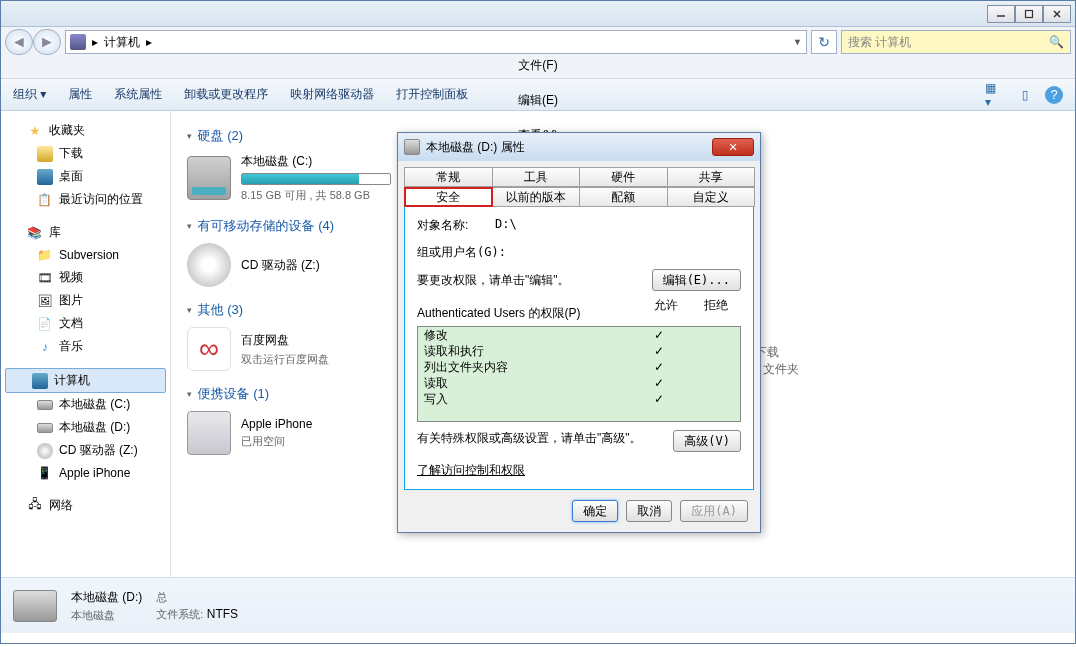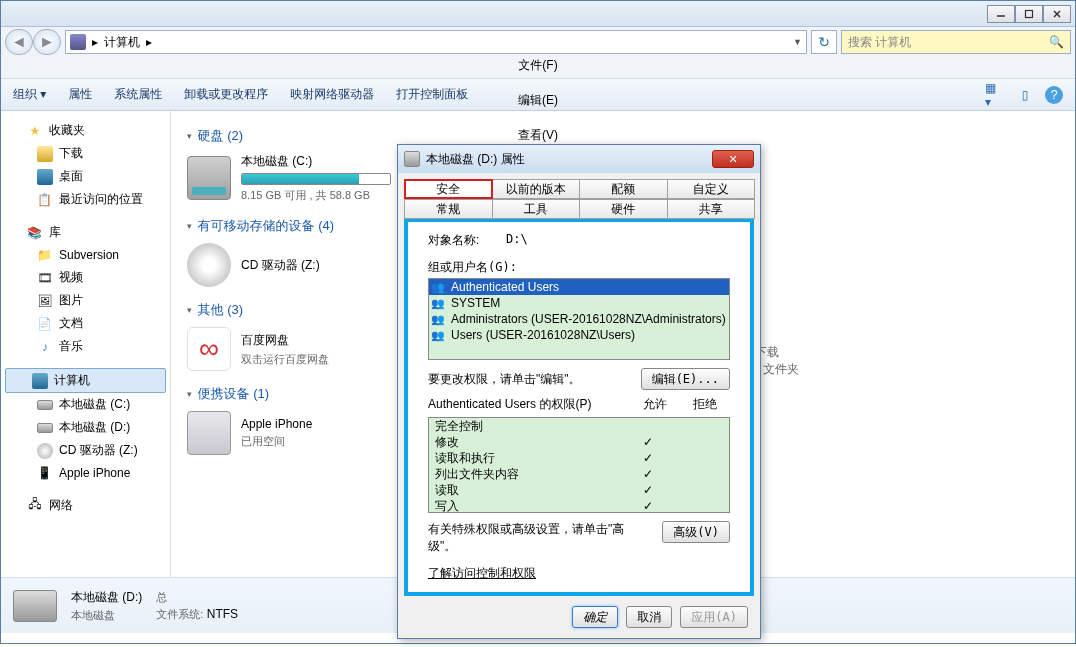--- a/index.html
+++ b/index.html
@@ -55,56 +55,56 @@
     .bar { width: 150px; height: 12px; border: 1px solid #888; background: #fff; border-radius: 2px; overflow: hidden; }
     .bar-fill { height: 100%; background: linear-gradient(#3dc8d8, #2aa0b0); }
     .gray-text { color: #666; font-size: 11px; }
     
     .status-row { height: 56px; border-top: 1px solid #d0e0f0; background: linear-gradient(#f0f6fc,#e8f0f8); display: flex; align-items: center; padding: 0 12px; font-size: 12px; gap: 14px; }
     .status-icon { width: 44px; height: 32px; background: linear-gradient(#ddd,#999); border: 1px solid #888; border-radius: 3px; }
     .status-cols { display: flex; flex-direction: column; gap: 2px; }
     .used-bar { width: 140px; height: 12px; background: linear-gradient(#f04040,#c01010); border: 1px solid #a00; border-radius: 2px; display: inline-block; vertical-align: middle; }
     
     
-    .dialog { position: absolute; left: 397px; top: 144px; width: 364px; background: #f0f0f0; border: 1px solid #5a7ea8; box-shadow: 2px 2px 8px rgba(0,0,0,.3); }
+    .dialog { position: absolute; left: 397px; top: 132px; width: 364px; background: #f0f0f0; border: 1px solid #5a7ea8; box-shadow: 2px 2px 8px rgba(0,0,0,.3); }
     .dlg-title { height: 28px; background: linear-gradient(#e8f0fa,#c8dcf0); display: flex; align-items: center; padding: 0 6px; font-size: 12px; gap: 6px; }
     .dlg-title .mini-icon { width: 16px; height: 16px; }
     .dlg-close { margin-left: auto; width: 42px; height: 18px; background: linear-gradient(#e06050,#c03020); border: 1px solid #a02010; border-radius: 3px; color: #fff; display: flex; align-items: center; justify-content: center; font-size: 11px; cursor: pointer; }
     
     .tabs { padding: 6px 6px 0; }
     .tab-row { display: flex; }
     .tab { flex: 1; height: 20px; border: 1px solid #a0a0a0; background: linear-gradient(#fdfdfd,#e8e8e8); font-size: 12px; display: flex; align-items: center; justify-content: center; cursor: pointer; margin-right: -1px; }
     .tab.active { background: #fff; border-bottom-color: #fff; position: relative; z-index: 1; }
     .tab.hl { outline: 2px solid #d02020; outline-offset: -2px; }
     
-    .tab-body { border: 4px solid #0ea5e9; background: #fff; margin-top: -1px; padding: 10px 20px; font-size: 12px; }
+    .tab-body { border: 1px solid #0ea5e9; background: #fff; margin-top: -1px; padding: 10px 12px; font-size: 12px; }
     .field-row { display: flex; gap: 8px; margin-bottom: 10px; }
     .field-row .lbl { width: 70px; }
     .perm-list { border: 1px solid #888; background: #d8f0d8; height: 82px; overflow: hidden; font-family: Consolas, monospace; font-size: 12px; }
     .perm-item { display: flex; align-items: center; gap: 4px; padding: 1px 2px; }
     .perm-item.sel { background: #2060c0; color: #fff; }
     .uicon { width: 16px; height: 14px; display: inline-block; }
     .uicon::before { content: '👥'; font-size: 11px; }
     
     .edit-row { display: flex; justify-content: space-between; align-items: center; margin: 8px 0 6px; font-family: SimSun, monospace; }
     .dlg-btn { height: 22px; padding: 0 10px; border: 1px solid #888; background: linear-gradient(#fdfdfd,#e0e0e0); border-radius: 3px; font-size: 12px; cursor: pointer; font-family: SimSun, monospace; }
     
     .perm-table { border: 1px solid #888; background: #d8f0d8; height: 96px; overflow: hidden; }
     .perm-head { display: flex; font-family: SimSun, monospace; padding: 0 0 4px; }
-    .perm-head .ph1 { flex: 1; }
+    .perm-head .ph1 { flex: 1; margin-top: 8px; }
     .perm-head .ph2, .perm-head .ph3 { width: 50px; text-align: center; }
     .perm-tr { display: flex; padding: 0 6px; font-family: SimSun, monospace; font-size: 12px; line-height: 16px; }
     .perm-tr .c1 { flex: 1; }
     .perm-tr .c2, .perm-tr .c3 { width: 50px; text-align: center; }
     
     .adv-row { display: flex; justify-content: space-between; align-items: flex-start; margin: 8px 0 4px; gap: 10px; font-family: SimSun, monospace; }
     .link { color: #000000; text-decoration: underline; cursor: pointer; font-family: SimSun, monospace; margin-top: 6px; display: inline-block; }
     
     .dlg-buttons { display: flex; justify-content: flex-end; gap: 8px; padding: 10px 12px; }
-    .dlg-btn.primary { border-color: #3a7ad0; box-shadow: 0 0 3px #6ab0f0; font-style: italic; }
+    .dlg-btn.primary { border-color: #3a7ad0; box-shadow: 0 0 3px #6ab0f0; }
     .dlg-btn.disabled { color: #999; }
     
     .side-text { color: #666; font-size: 12px; position: absolute; }
   </style>
 </head>
 <body>
 
 <div class="main-window">
   <div class="titlebar">
     <div class="win-btn">
@@ -312,60 +312,49 @@
   <span class="side-text" style="left:762px;top:360px">文件夹</span>
 </div>
 
 <div class="dialog">
   <div class="dlg-title">
     <span class="mini-icon disk"></span>
     <span>本地磁盘 (D:) 属性</span>
     <div class="dlg-close">✕</div>
   </div>
   <div class="tabs">
+    <div class="tab-row" id="tabrow1">
+        <div class="tab">常规</div>
+        <div class="tab">工具</div>
+        <div class="tab">硬件</div>
+        <div class="tab">共享</div>
+      </div>
     <div class="tab-row" id="tabrow2">
         <div class="tab active hl">安全</div>
         <div class="tab">以前的版本</div>
         <div class="tab">配额</div>
         <div class="tab">自定义</div>
       </div>
-    <div class="tab-row" id="tabrow1">
-        <div class="tab">常规</div>
-        <div class="tab">工具</div>
-        <div class="tab">硬件</div>
-        <div class="tab">共享</div>
-      </div>
     <div class="tab-body">
       <div class="field-row">
         <span class="lbl">对象名称:</span>
         <span style="font-family:Consolas,monospace">D:\</span>
       </div>
       <div style="font-family:SimSun,monospace;margin-bottom:2px">组或用户名(G):</div>
-      <div class="perm-list" id="userlist">
-          <div class="perm-item sel"><span class="uicon"></span>Authenticated Users</div>
-          <div class="perm-item"><span class="uicon"></span>SYSTEM</div>
-          <div class="perm-item"><span class="uicon"></span>Administrators (USER-20161028NZ\Administrators)</div>
-          <div class="perm-item"><span class="uicon"></span>Users (USER-20161028NZ\Users)</div>
-        </div>
       <div class="edit-row">
         <span>要更改权限，请单击"编辑"。</span>
         <button class="dlg-btn">编辑(E)...</button>
       </div>
       <div class="perm-head">
         <span class="ph1">Authenticated Users 的权限(P)</span>
         <span class="ph2">允许</span>
         <span class="ph3">拒绝</span>
       </div>
       <div class="perm-table" id="permtable">
           <div class="perm-tr">
-            <span class="c1">完全控制</span>
-            <span class="c2"></span>
-            <span class="c3"></span>
-          </div>
-          <div class="perm-tr">
             <span class="c1">修改</span>
             <span class="c2">✓</span>
             <span class="c3"></span>
           </div>
           <div class="perm-tr">
             <span class="c1">读取和执行</span>
             <span class="c2">✓</span>
             <span class="c3"></span>
           </div>
           <div class="perm-tr">

